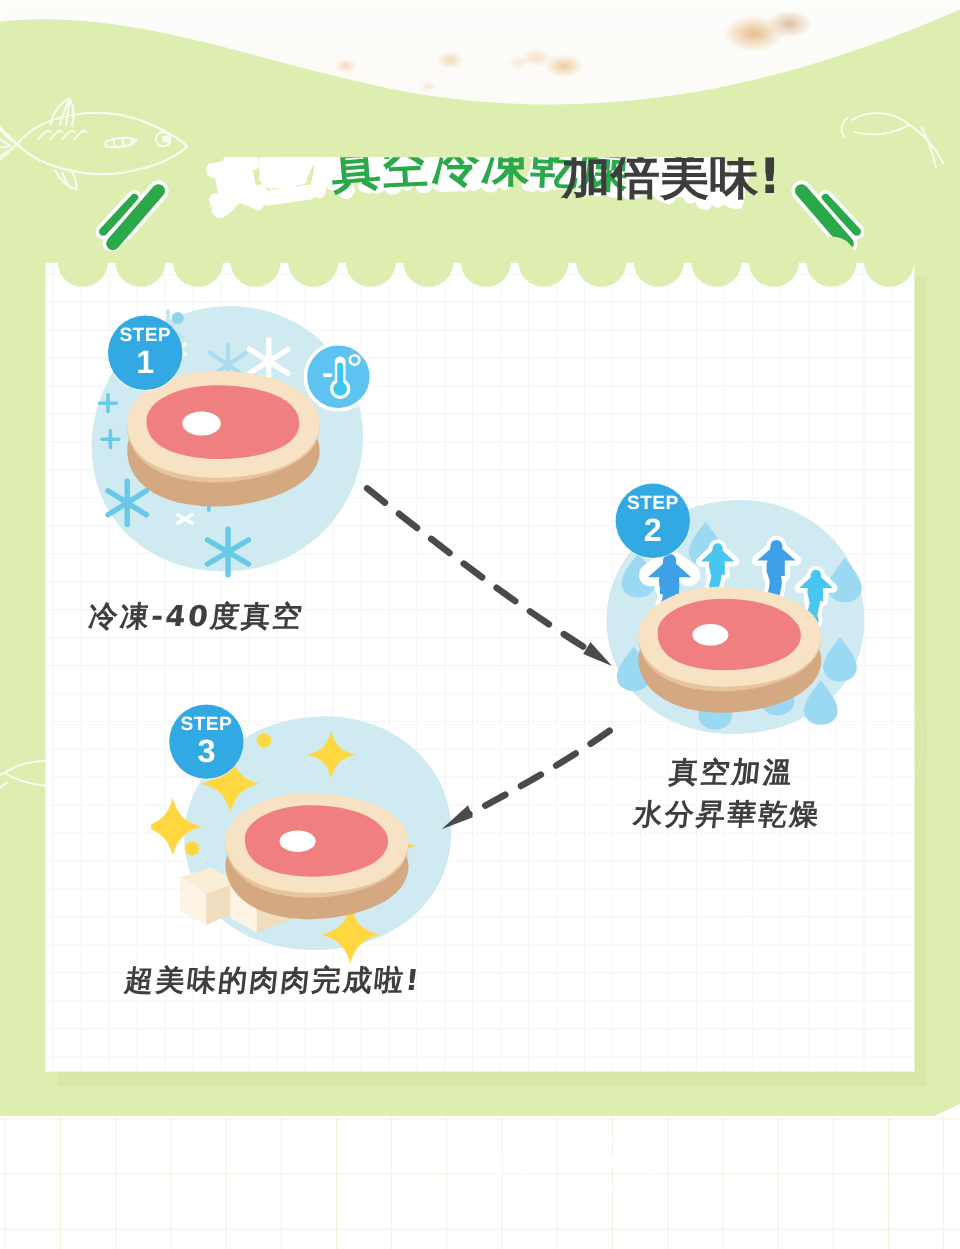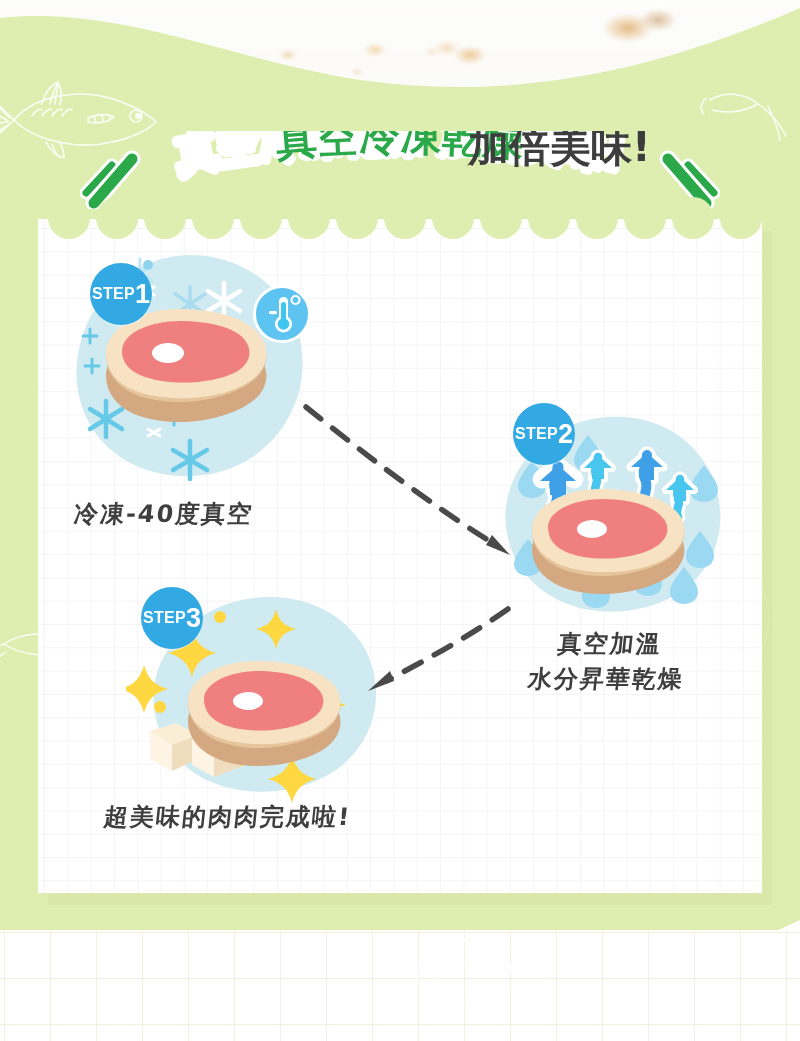--- a/index.html
+++ b/index.html
@@ -97,21 +97,21 @@
   
   .step-group { position: absolute; }
 
   .blob { position: absolute; }
   .blob svg { display: block; }
 
   .step-badge {
     position: absolute;
     width: 62px; height: 62px; border-radius: 50%;
     background: #33a9e4;
-    display: flex; flex-direction: row;
+    display: flex; flex-direction: column;
     align-items: center; justify-content: center;
     color: #ffffff;
     line-height: 1;
     box-shadow: 0 1px 0 rgba(255,255,255,.6);
   }
   .step-badge .s-word { font-size: 16px; font-weight: bold; letter-spacing: .3px; }
   .step-badge .s-num  { font-size: 27px; font-weight: bold; margin-top: 1px; }
 
   .caption {
     position: absolute;

